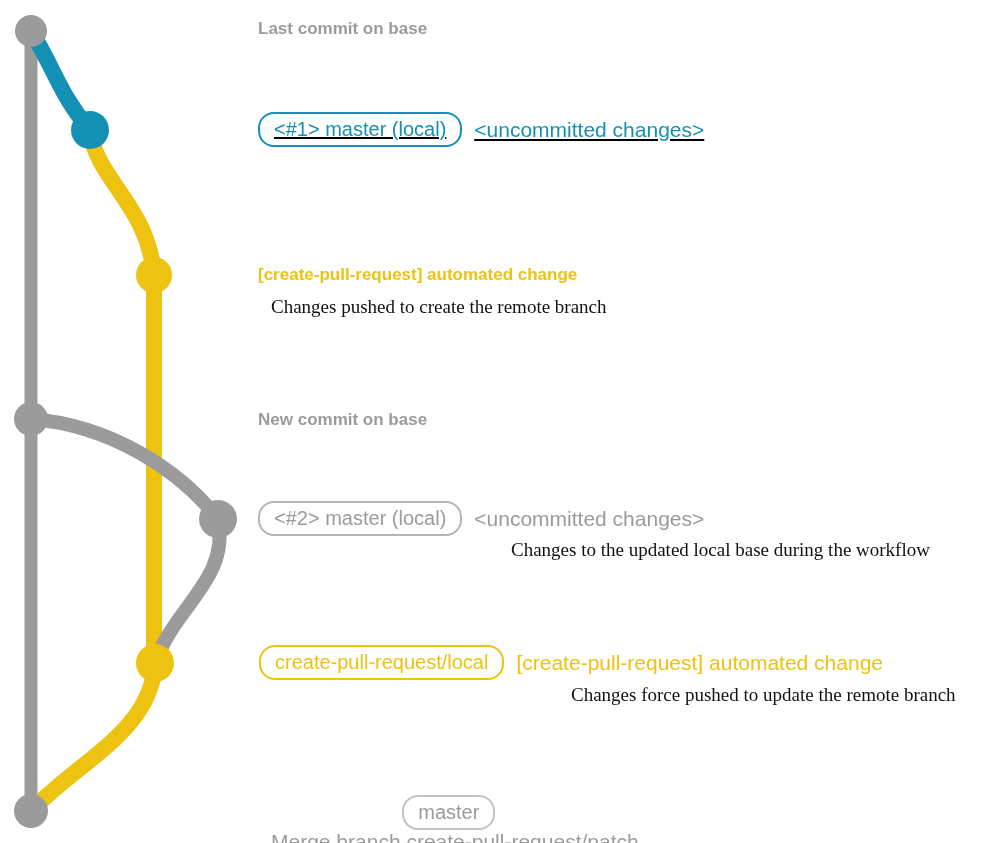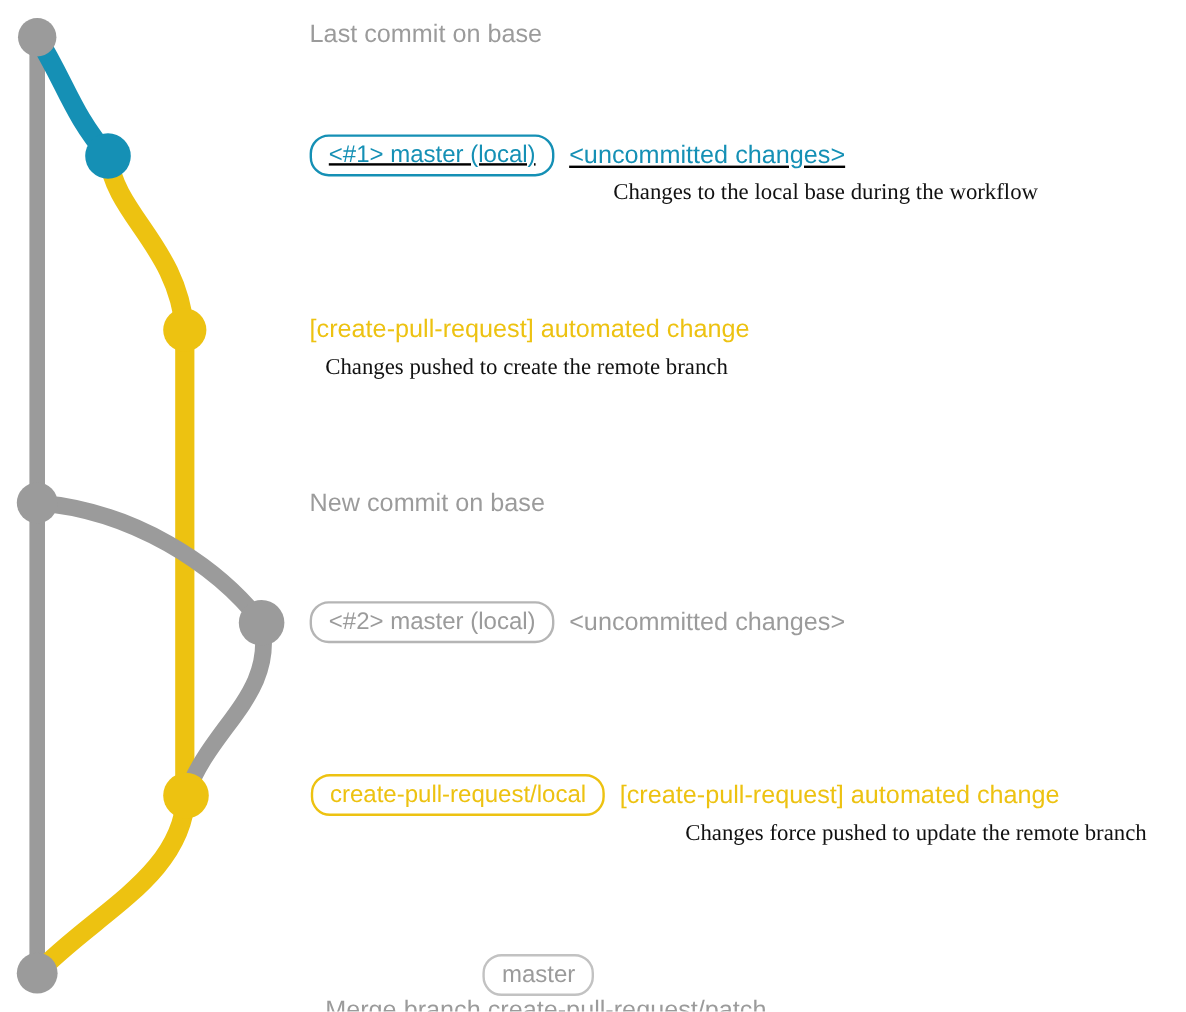--- a/index.html
+++ b/index.html
@@ -58,24 +58,25 @@
     line-height: 24px;
     font-family: "Liberation Sans", sans-serif;
     margin-left: 12px;
   }
   .subject.blue   { color: #1590b5; }
   .subject.gray   { color: #9b9b9b; }
   .subject.yellow { color: #edc211; }
 
   .headline {
     position: absolute;
-    font-size: 21px;
+    font-size: 17px;
     line-height: 24px;
     font-family: "Liberation Sans", sans-serif;
     white-space: nowrap;
+    font-weight: bold;
   }
   .headline.gray   { color: #9b9b9b; }
   .headline.yellow { color: #edc211; }
 
   .note {
     position: absolute;
     font-family: "Liberation Serif", serif;
     font-size: 19px;
     line-height: 22px;
     color: #111111;
@@ -109,31 +110,31 @@
 </svg>
 
 <div class="overlay">
 
   <div class="headline gray" style="left:258px; top:17px;">Last commit on base</div>
 
   <div class="row" style="left:258px; top:112px;text-decoration:underline;">
     <span class="pill blue">&lt;#1&gt; master (local)</span>
     <span class="subject blue">&lt;uncommitted changes&gt;</span>
   </div>
-  <div class="note" style="left:511px; top:150px;">Changes to the local base during the workflow</div>
 
   <div class="headline yellow" style="left:258px; top:263px;">[create-pull-request] automated change</div>
   <div class="note" style="left:271px; top:296px;">Changes pushed to create the remote branch</div>
 
   <div class="headline gray" style="left:258px; top:408px;">New commit on base</div>
 
   <div class="row" style="left:258px; top:501px;">
     <span class="pill gray">&lt;#2&gt; master (local)</span>
     <span class="subject gray">&lt;uncommitted changes&gt;</span>
   </div>
+  <div class="note" style="left:511px; top:539px;">Changes to the updated local base during the workflow</div>
 
   <div class="row" style="left:259px; top:645px;">
     <span class="pill yellow">create-pull-request/local</span>
     <span class="subject yellow">[create-pull-request] automated change</span>
   </div>
   <div class="note" style="left:571px; top:684px;">Changes force pushed to update the remote branch</div>
 
   <div class="row" style="left:259px; top:795px;flex-direction:column;">
     <span class="pill graylight">master</span>
     <span class="subject gray">Merge branch create-pull-request/patch</span>

